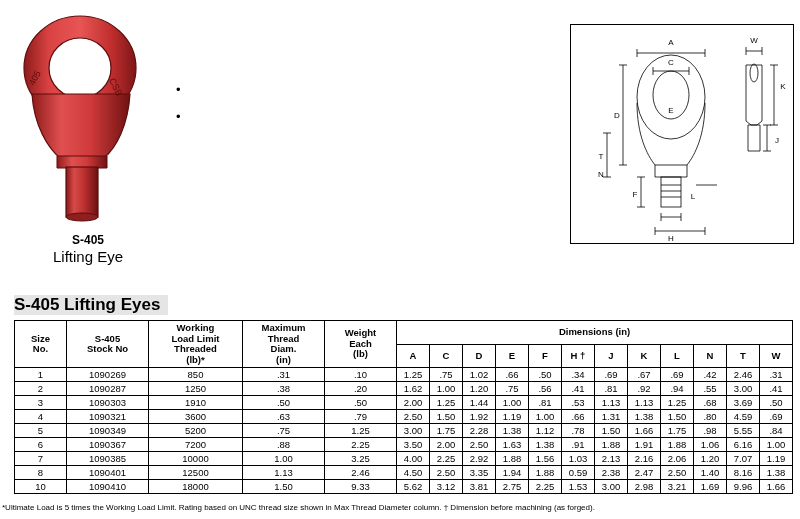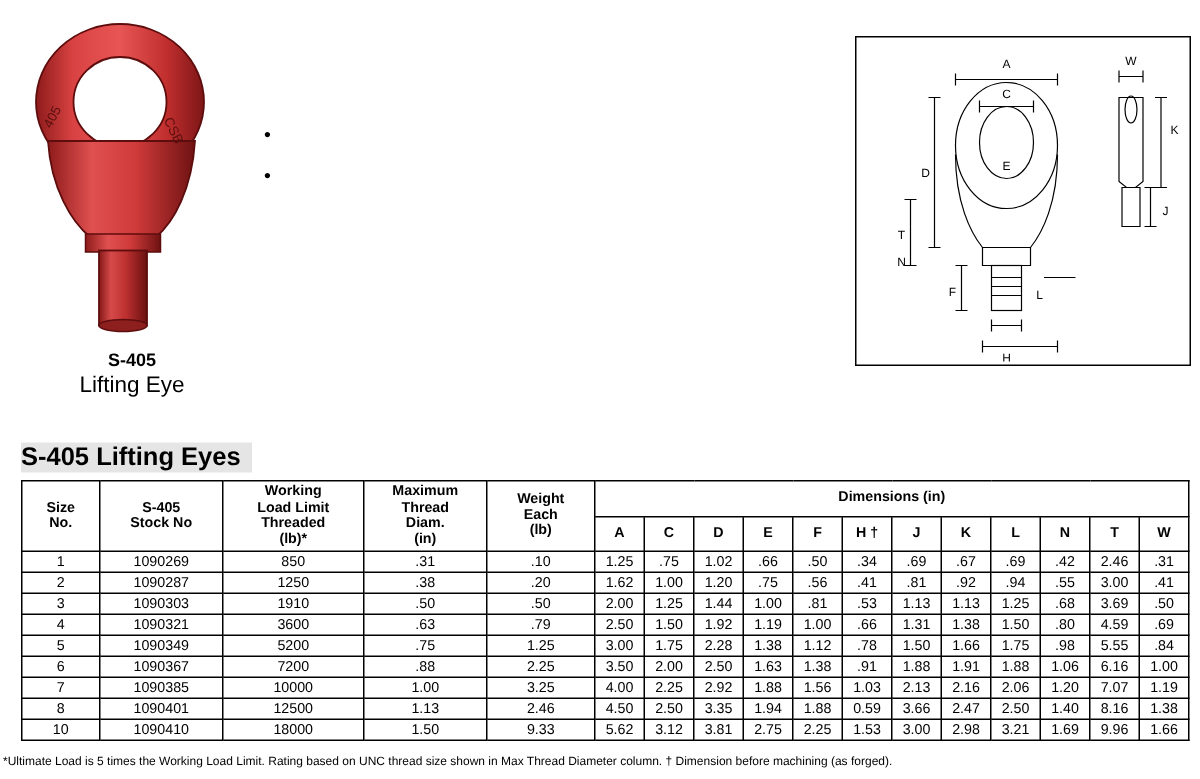--- a/index.html
+++ b/index.html
@@ -475,21 +475,21 @@
           <td>1090401</td>
           <td>12500</td>
           <td>1.13</td>
           <td>2.46</td>
           <td>4.50</td>
           <td>2.50</td>
           <td>3.35</td>
           <td>1.94</td>
           <td>1.88</td>
           <td>0.59</td>
-          <td>3.66</td>
+          <td>2.38</td>
           <td>2.47</td>
           <td>2.50</td>
           <td>1.40</td>
           <td>8.16</td>
           <td>1.38</td>
         </tr>
         <tr>
           <td>10</td>
           <td>1090410</td>
           <td>18000</td>

